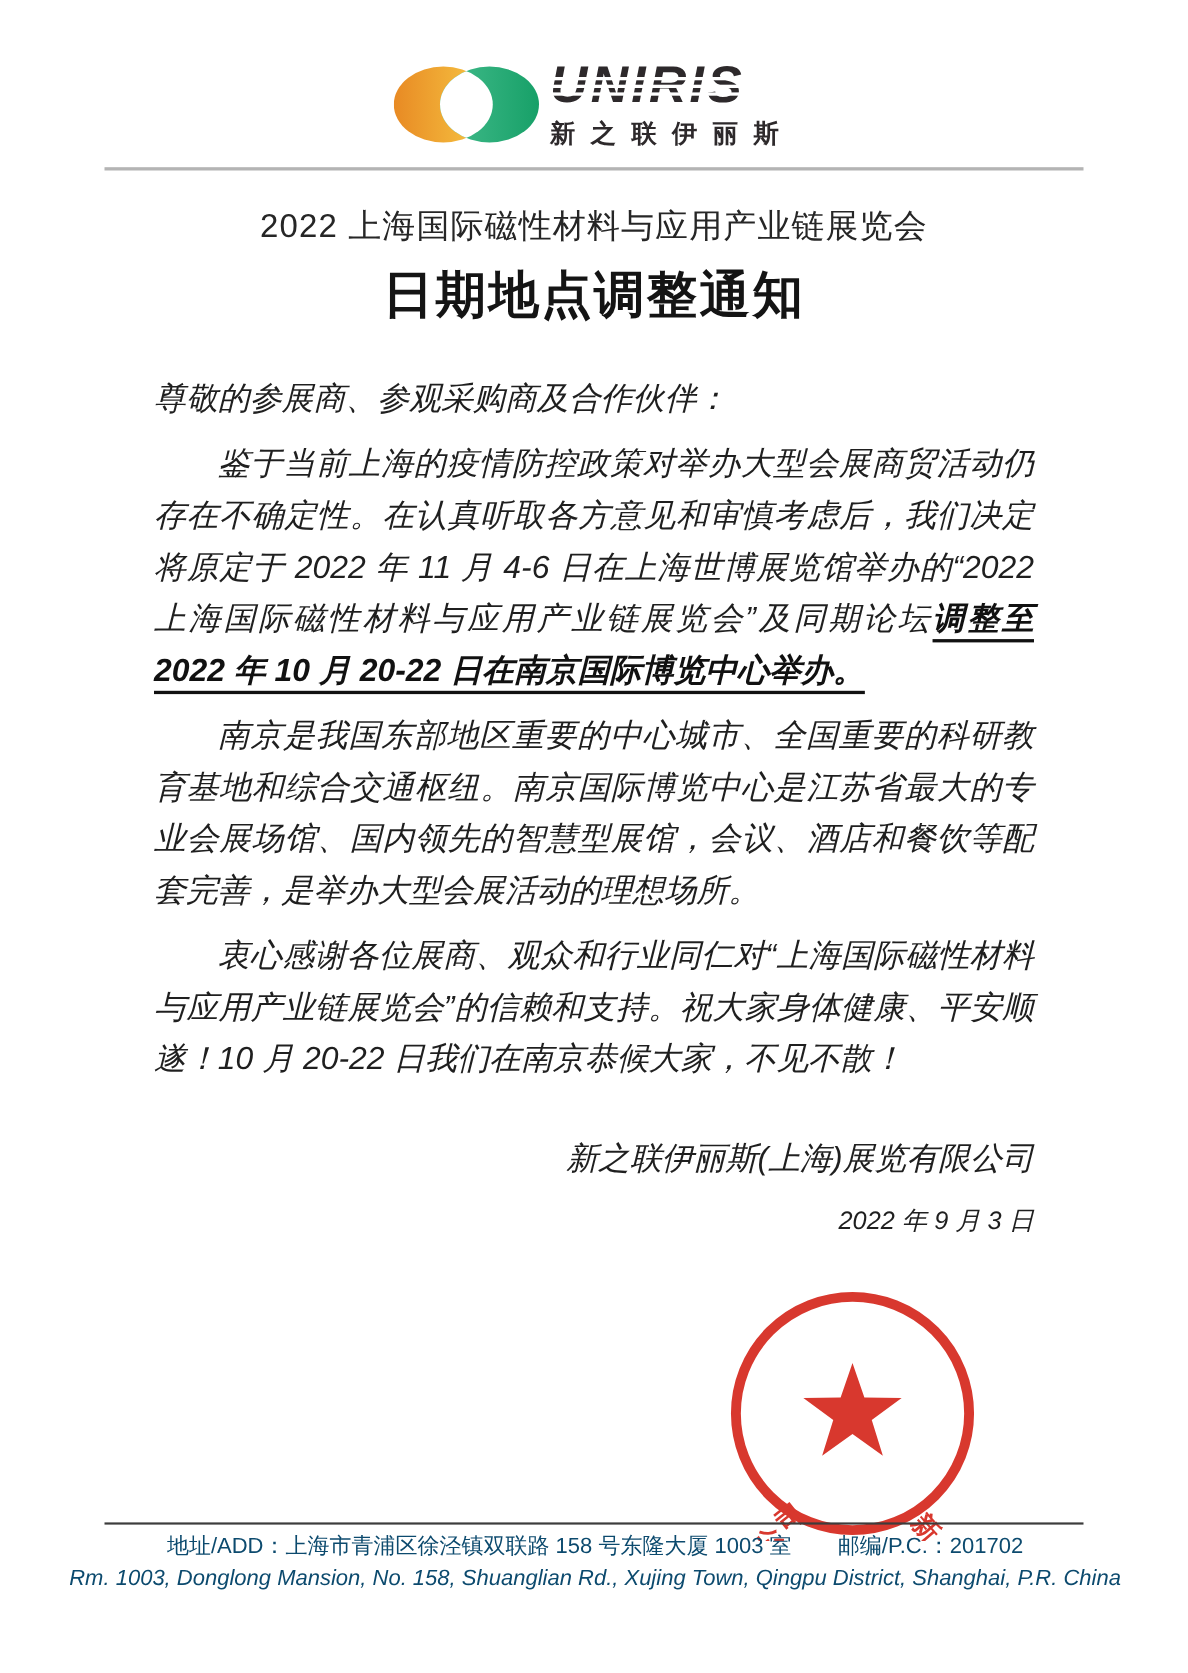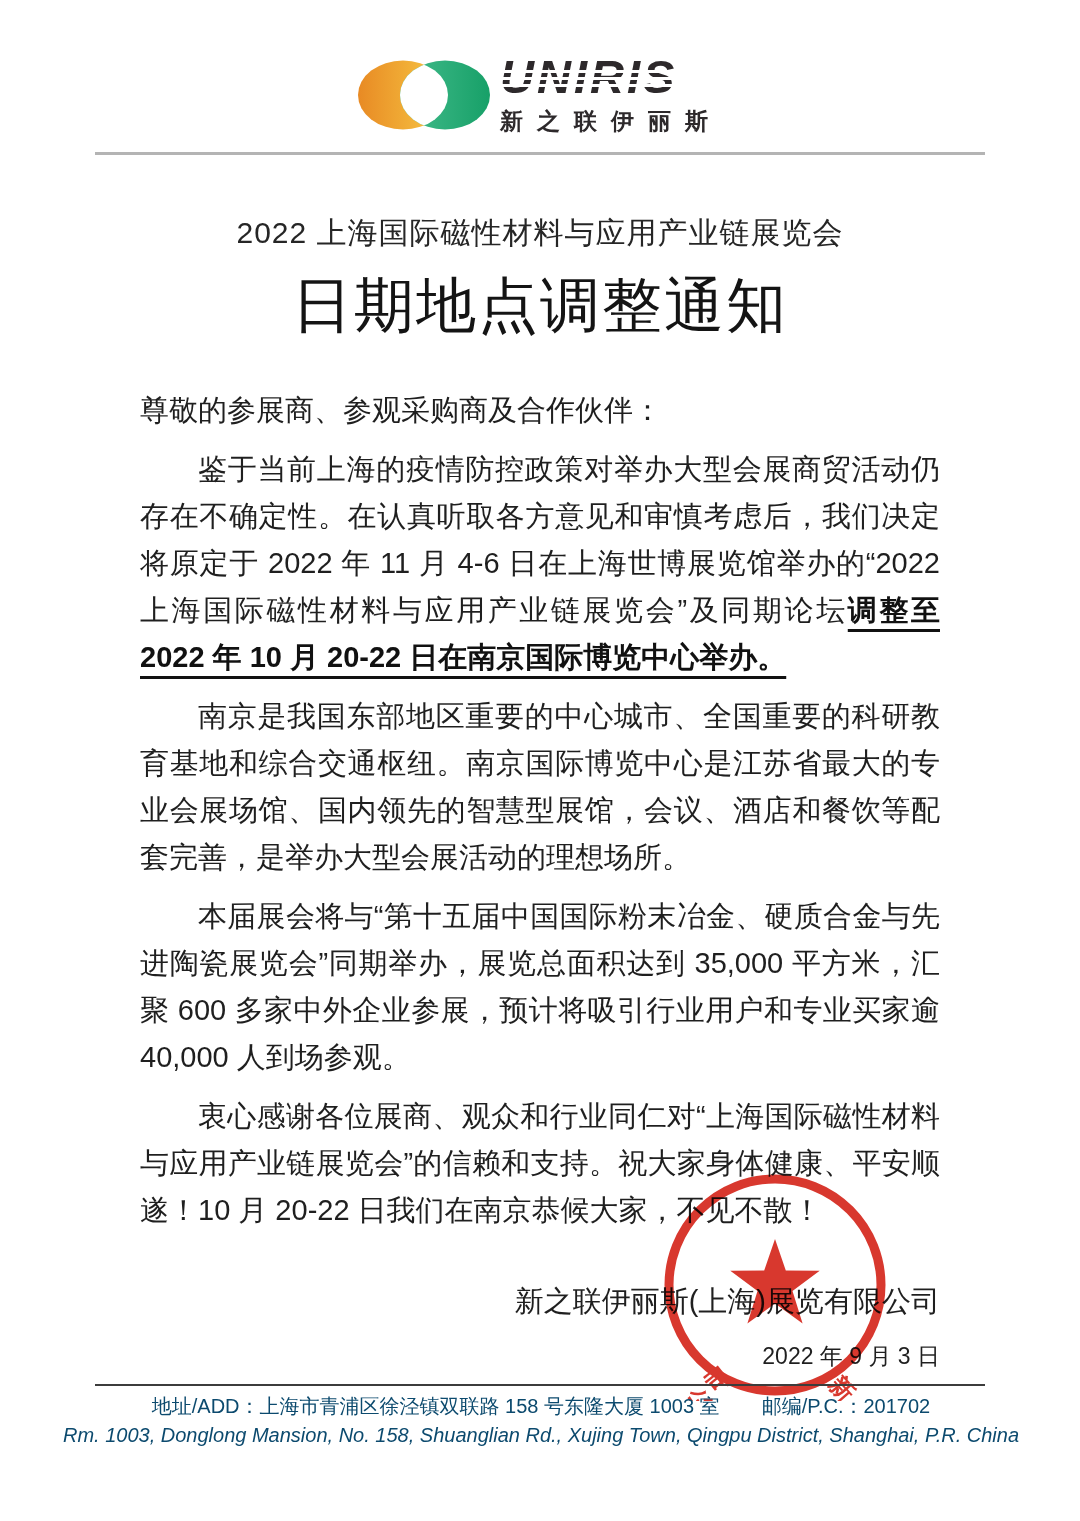--- a/index.html
+++ b/index.html
@@ -29,27 +29,27 @@
   .stripe { position:absolute; left:-3px; right:0; height:3px; background:#ffffff; }
   .stripe.s1 { top:17px; } .stripe.s2 { top:24px; } .stripe.s3 { top:31px; }
   .logo-cn {
     font-size:23px; font-weight:700; letter-spacing:14px;
     color:#2d292b; margin-top:6px; white-space:nowrap;
   }
   
   .rule-top { width:890px; margin:10px auto 0; border-top:3px solid #b4b4b4; }
   .rule-bottom { position:absolute; top:1384px; left:95px; width:890px; border-top:2px solid #3c3c3c; }
   
-  .doc-title { margin-top:58px; text-align:center; font-size:30px; font-weight:400; letter-spacing:1px; color:#262626; }
-  .doc-heading { margin-top:12px; text-align:center; font-size:60px; font-weight:400; letter-spacing:2px; color:#141414; }
+  .doc-title { margin-top:30px; text-align:center; font-size:30px; font-weight:400; letter-spacing:1px; color:#262626; }
+  .doc-heading { margin-top:12px; text-align:center; font-size:46px; font-weight:700; letter-spacing:2px; color:#141414; }
   
   .content {
     width:800px; margin:40px auto 0;
     font-size:29px; line-height:47px;
-    text-align:justify; color:#1f1f1f;
+    text-align:justify; color:#1f1f1f;font-style:italic;
   }
   .salutation { text-align:left; }
   .para { text-indent:2em; margin-top:12px; }
   .emphasis {
     font-weight:700;
     text-decoration:underline;
     text-decoration-thickness:3px;
     text-underline-offset:9px;
     color:#111;
   }
@@ -108,21 +108,20 @@
 
   <div class="rule-top"></div>
 
   <div class="doc-title">2022 上海国际磁性材料与应用产业链展览会</div>
   <div class="doc-heading">日期地点调整通知</div>
 
   <div class="content">
     <div class="salutation">尊敬的参展商、参观采购商及合作伙伴：</div>
     <p class="para"><span>鉴于当前上海的疫情防控政策对举办大型会展商贸活动仍存在不确定性。在认真听取各方意见和审慎考虑后，我们决定将原定于 2022 年 11 月 4-6 日在上海世博展览馆举办的“2022 上海国际磁性材料与应用产业链展览会”及同期论坛</span><span class="emphasis">调整至 2022 年 10 月 20-22 日在南京国际博览中心举办。</span></p>
     <p class="para">南京是我国东部地区重要的中心城市、全国重要的科研教育基地和综合交通枢纽。南京国际博览中心是江苏省最大的专业会展场馆、国内领先的智慧型展馆，会议、酒店和餐饮等配套完善，是举办大型会展活动的理想场所。</p>
-    <p class="para">本届展会将与“第十五届中国国际粉末冶金、硬质合金与先进陶瓷展览会”同期举办，展览总面积达到 35,000 平方米，汇聚 600 多家中外企业参展，预计将吸引行业用户和专业买家逾 40,000 人到场参观。</p>
     <p class="para">衷心感谢各位展商、观众和行业同仁对“上海国际磁性材料与应用产业链展览会”的信赖和支持。祝大家身体健康、平安顺遂！10 月 20-22 日我们在南京恭候大家，不见不散！</p>
 
     <div class="signature">
       <div class="sig-company">新之联伊丽斯(上海)展览有限公司</div>
       <div class="sig-date">2022 年 9 月 3 日</div>
     </div>
   </div>
 
   <svg class="stamp" viewBox="0 0 232 232" xmlns="http://www.w3.org/2000/svg">
     <defs>

